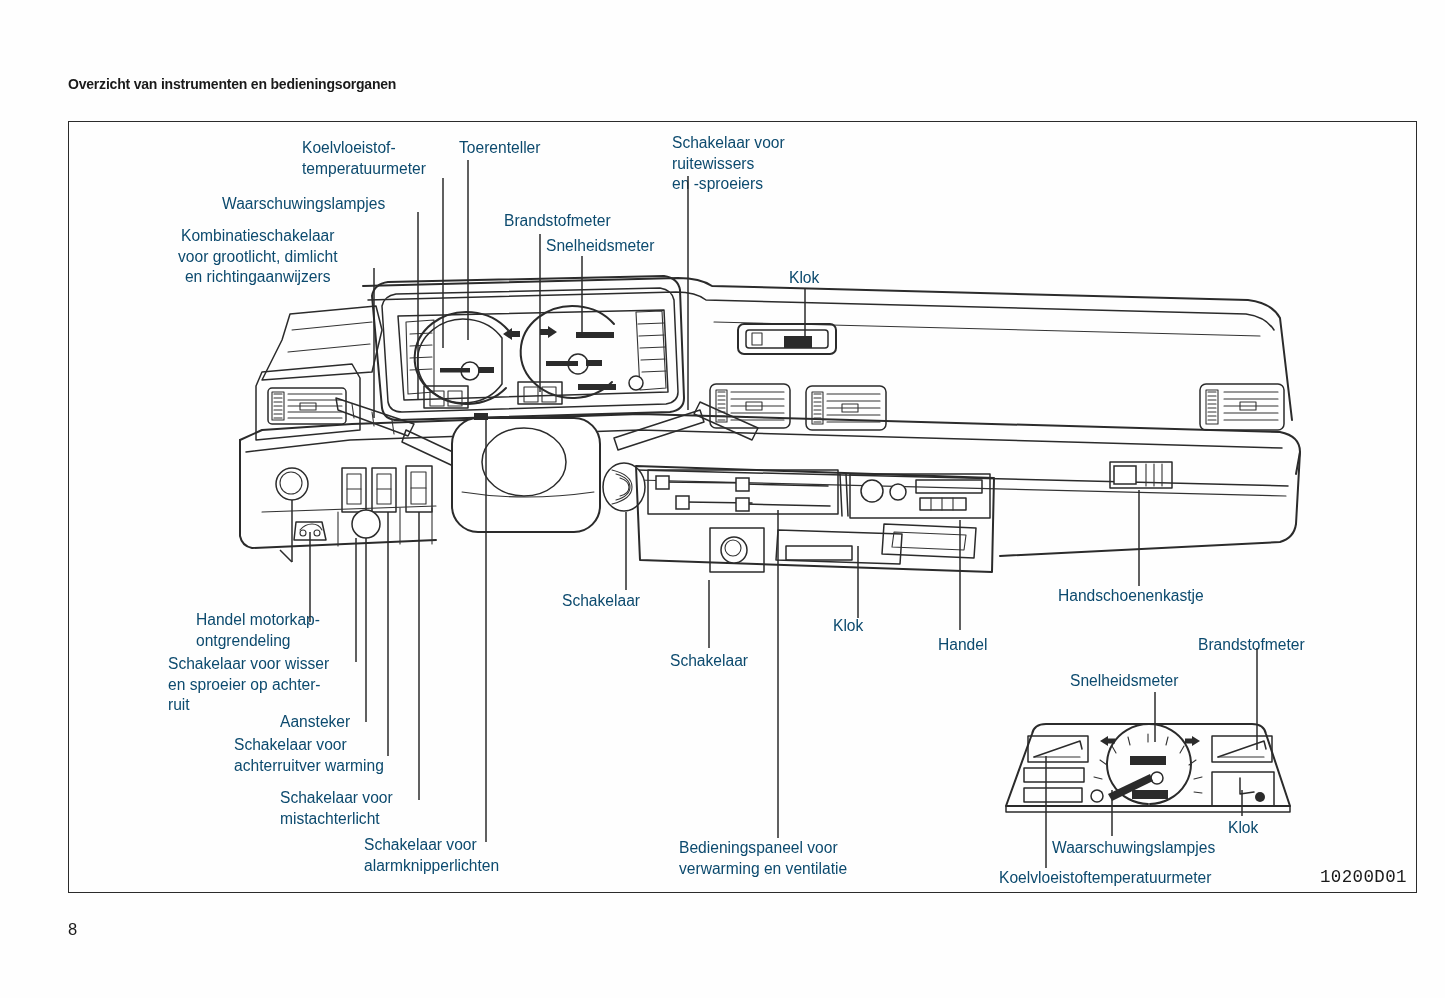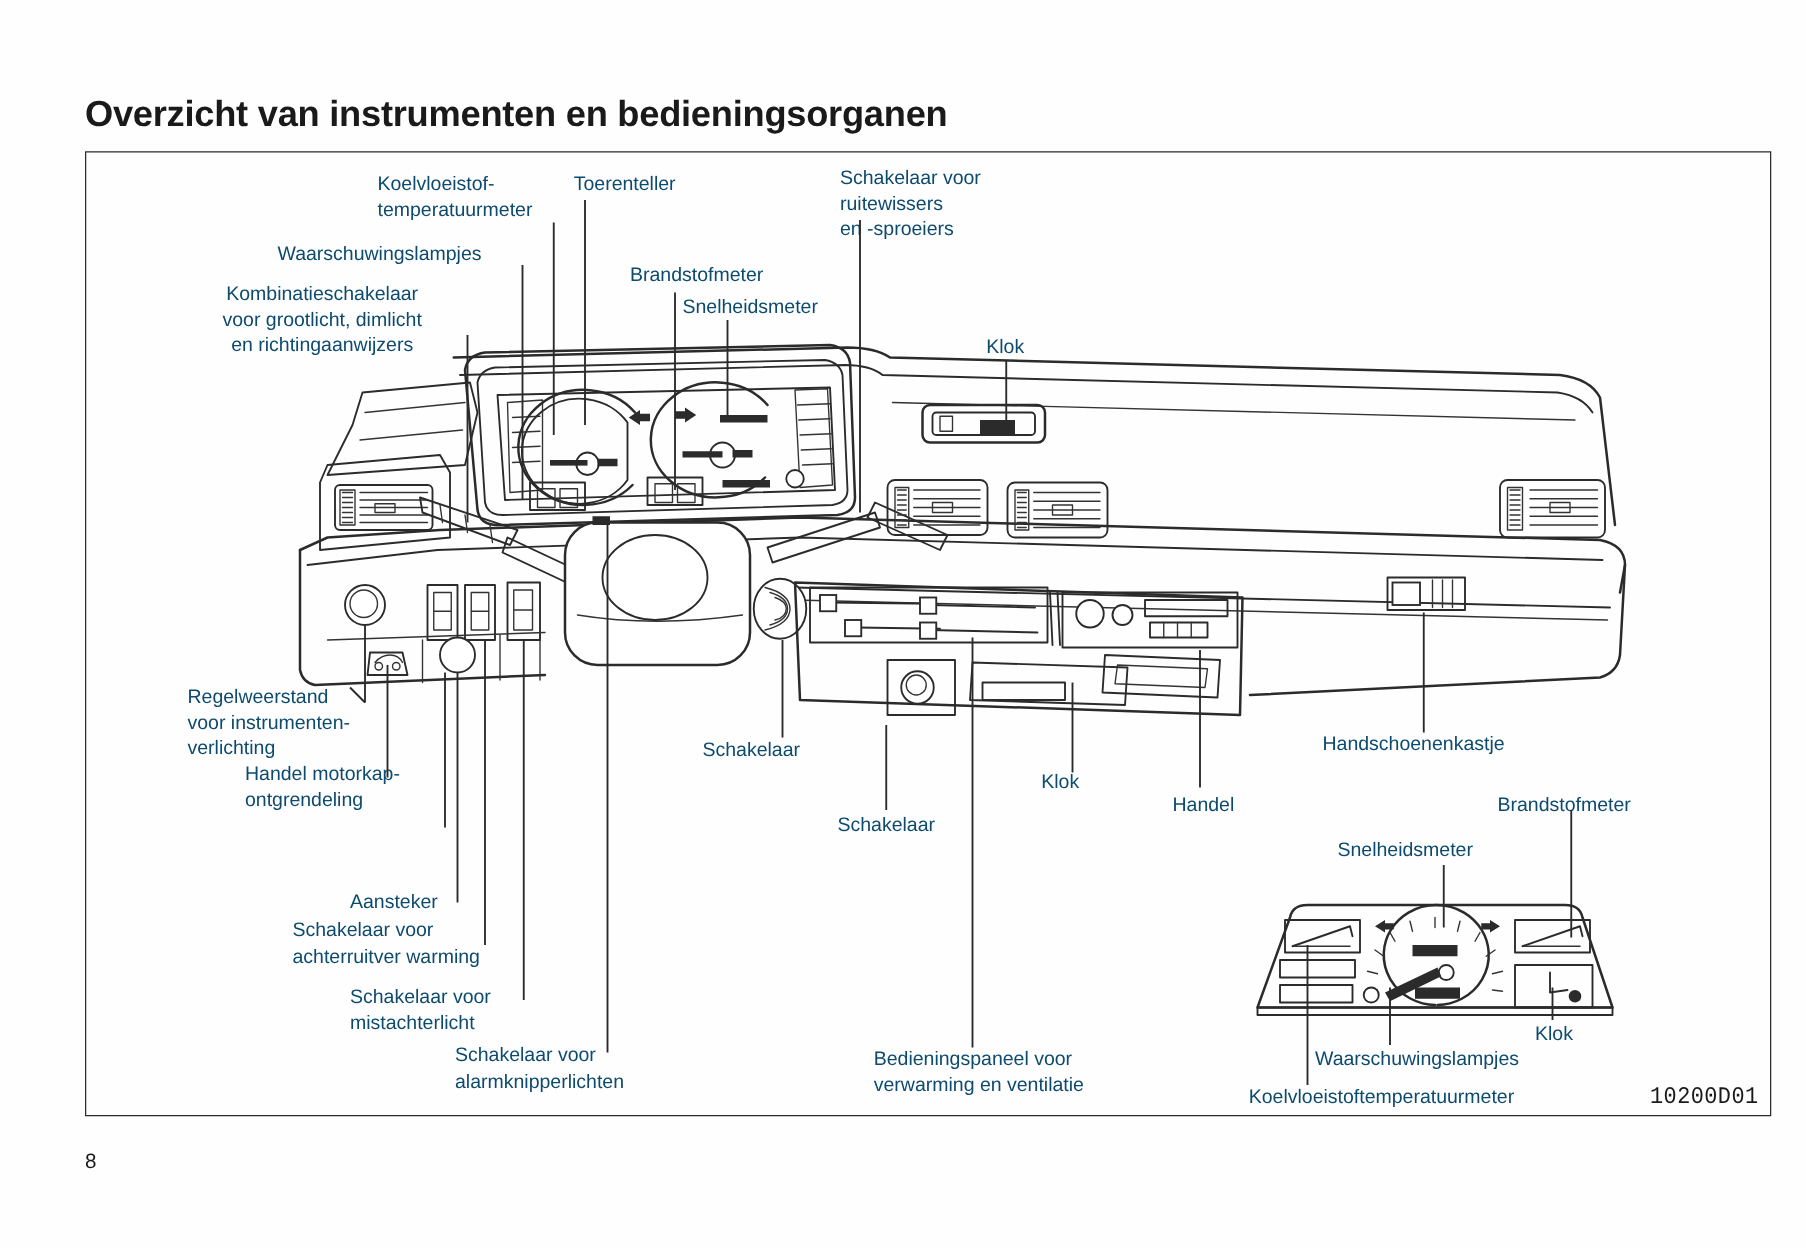--- a/index.html
+++ b/index.html
@@ -20,21 +20,21 @@
     position: absolute;
     inset: 0;
     background: #fefefe;
   }
 
   
   #page-title {
     position: absolute;
     left: 68px;
     top: 76px;
-    font-size: 29px;
+    font-size: 14px;
     font-weight: bold;
     letter-spacing: -0.2px;
     white-space: nowrap;
   }
 
   
   #figure-frame {
     position: absolute;
     left: 68px;
     top: 121px;
@@ -392,44 +392,44 @@
   <div class="callout" style="left:504px; top:211px;">Brandstofmeter</div>
 
   <div class="callout" style="left:178px; top:226px;text-align:center;">Kombinatieschakelaar
 voor grootlicht, dimlicht
 en richtingaanwijzers</div>
 
   <div class="callout" style="left:546px; top:236px;">Snelheidsmeter</div>
 
   <div class="callout" style="left:789px; top:268px;">Klok</div>
 
-  <div class="callout" style="left:150px; top:548px;">Regelweerstand
-voor instrumenten-
-verlichting</div>
 
   <div class="callout" style="left:196px; top:610px;">Handel motorkap-
 ontgrendeling</div>
 
+  <div class="callout" style="left:168px; top:654px;">Schakelaar voor wisser
+en sproeier op achter-
+ruit</div>
 
   <div class="callout" style="left:280px; top:712px;">Aansteker</div>
 
   <div class="callout" style="left:234px; top:735px;">Schakelaar voor
 achterruitver warming</div>
 
   <div class="callout" style="left:280px; top:788px;">Schakelaar voor
 mistachterlicht</div>
 
   <div class="callout" style="left:364px; top:835px;">Schakelaar voor
 alarmknipperlichten</div>
 
   <div class="callout" style="left:562px; top:591px;">Schakelaar</div>
 
   <div class="callout" style="left:670px; top:651px;">Schakelaar</div>
 
-  <div class="callout" style="left:679px; top:838px;margin-left:20px;">Bedieningspaneel voor
+  <div class="callout" style="left:679px; top:838px;">Bedieningspaneel voor
 verwarming en ventilatie</div>
 
   <div class="callout" style="left:833px; top:616px;">Klok</div>
 
   <div class="callout" style="left:938px; top:635px;">Handel</div>
 
   <div class="callout" style="left:1058px; top:586px;">Handschoenenkastje</div>
 
   <div class="callout" style="left:1198px; top:635px;">Brandstofmeter</div>
 

